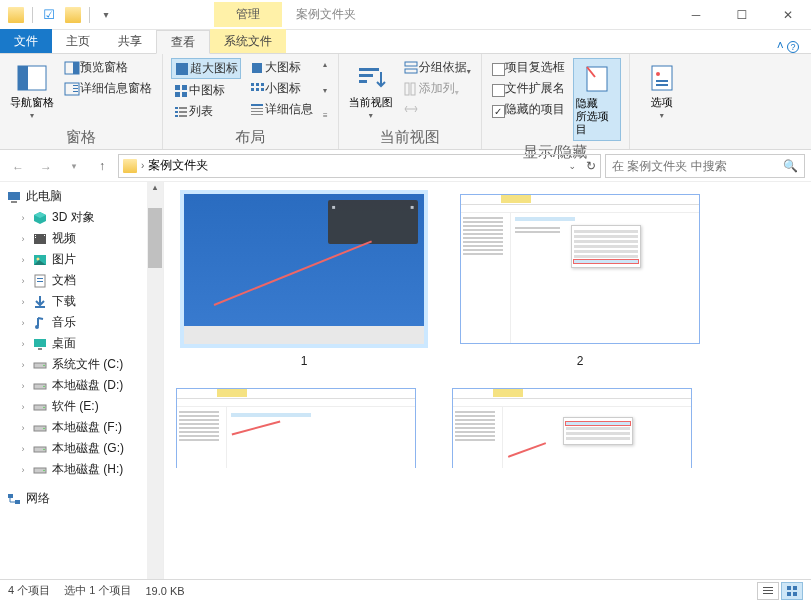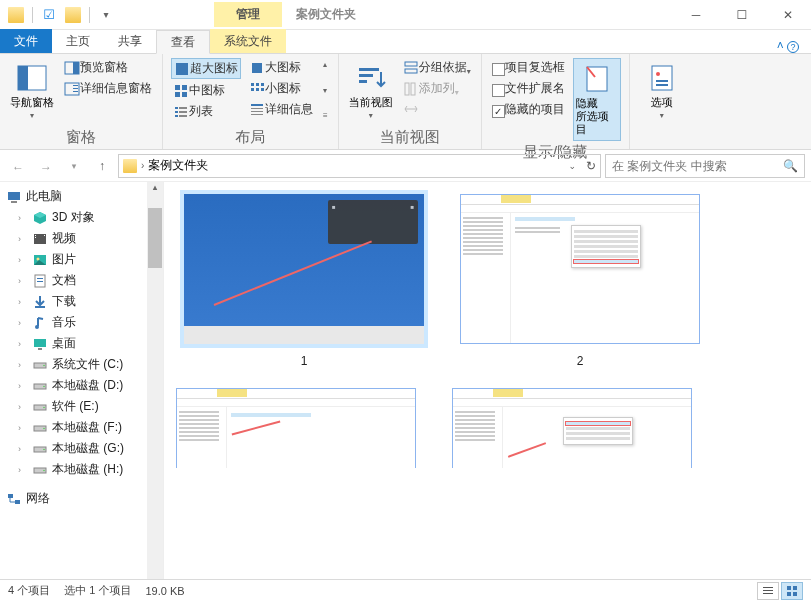--- a/index.html
+++ b/index.html
@@ -4,21 +4,21 @@
 <style>
   * { box-sizing: border-box; margin: 0; padding: 0; font-family: "Microsoft YaHei", "Segoe UI", sans-serif; }
   body { width: 811px; height: 601px; background: #fff; overflow: hidden; font-size: 12px; }
   
   .titlebar { height: 30px; display: flex; align-items: center; background: #fff; border-bottom: 1px solid #e5e5e5; }
   .titlebar-left { display: flex; align-items: center; padding-left: 8px; gap: 8px; }
   .qat-icon { width: 16px; height: 16px; display:inline-flex; align-items:center; justify-content:center; }
   .folder-small { width:16px; height:16px; background: linear-gradient(#ffe9a6,#f4c64b); border-radius:1px; }
   .check-small { color:#1e88e5; font-size:13px; }
   .qat-sep { width:1px; height:16px; background:#ccc; }
-  .title-section { display:flex; align-items:center; margin-left: 100px; font-weight: bold; }
+  .title-section { display:flex; align-items:center; margin-left: 100px; }
   .manage-tab { background:#fff1a8; padding:4px 22px; color:#555; }
   .window-title { margin-left:14px; color:#888; }
   .win-controls { margin-left:auto; display:flex; }
   .win-btn { width:46px; height:30px; display:flex; align-items:center; justify-content:center; color:#555; }
   
   .menubar { height: 24px; display:flex; align-items:flex-end; border-bottom:1px solid #dadada; }
   .menu-file { background:#1979ca; color:#fff; padding:4px 14px; font-size:12px; height:24px; display:flex; align-items:center; }
   .menu-tab { padding:4px 14px; height:24px; display:flex; align-items:center; color:#444; }
   .menu-tab.active { background:#f5f5f5; border:1px solid #dadada; border-bottom:1px solid #f5f5f5; position:relative; top:1px; }
   .menu-tool { background:#fff1a8; padding:4px 14px; height:24px; display:flex; align-items:center; color:#444; }
@@ -39,21 +39,21 @@
   .checkbox { width:13px; height:13px; border:1px solid #888; display:inline-flex; align-items:center; justify-content:center; font-size:10px; background:#fff; }
   .checkbox.checked::after { content:"✓"; color:#333; }
   
   .addressbar { height:32px; display:flex; align-items:center; padding:4px 6px; gap:4px; border-bottom:1px solid #eee; }
   .nav-arrow { width:24px; height:24px; border-radius:2px; display:flex; align-items:center; justify-content:center; color:#999; }
   .nav-arrow.enabled { color:#555; }
   .addr-box { flex:1; height:24px; border:1px solid #ccc; display:flex; align-items:center; padding:0 4px; gap:4px; }
   .search-box { width:200px; height:24px; border:1px solid #ccc; display:flex; align-items:center; padding:0 6px; color:#888; }
   .search-box input { border:none; outline:none; flex:1; font-size:12px; }
   
-  .body { display:flex; height: calc(601px - 30px - 24px - 96px - 32px - 22px); }
+  .body { display:flex; height: calc(601px - 30px - 24px - 96px - 32px - 22px); text-align: center; }
   .sidebar { width:164px; border-right:1px solid #eee; overflow-y:auto; padding:4px 0; position:relative; }
   .tree-item { display:flex; align-items:center; gap:4px; padding:2px 4px 2px 18px; font-size:12px; color:#222; white-space:nowrap; }
   .tree-item.root { padding-left:6px; font-weight:normal; }
   .tree-icon { width:16px; height:16px; display:inline-flex; align-items:center; justify-content:center; }
   .scrollbar-stub { position:absolute; right:0; top:0; width:16px; height:100%; background:#f0f0f0; display:flex; flex-direction:column; align-items:center; }
   .scroll-thumb { width:14px; height:60px; background:#c0c0c0; margin-top:16px; }
   
   .content { flex:1; overflow:auto; padding:8px 12px; position:relative; }
   .thumb-grid { display:flex; flex-wrap:wrap; gap:24px 20px; }
   .thumb-item { width:256px; display:flex; flex-direction:column; align-items:center; gap:6px; }

